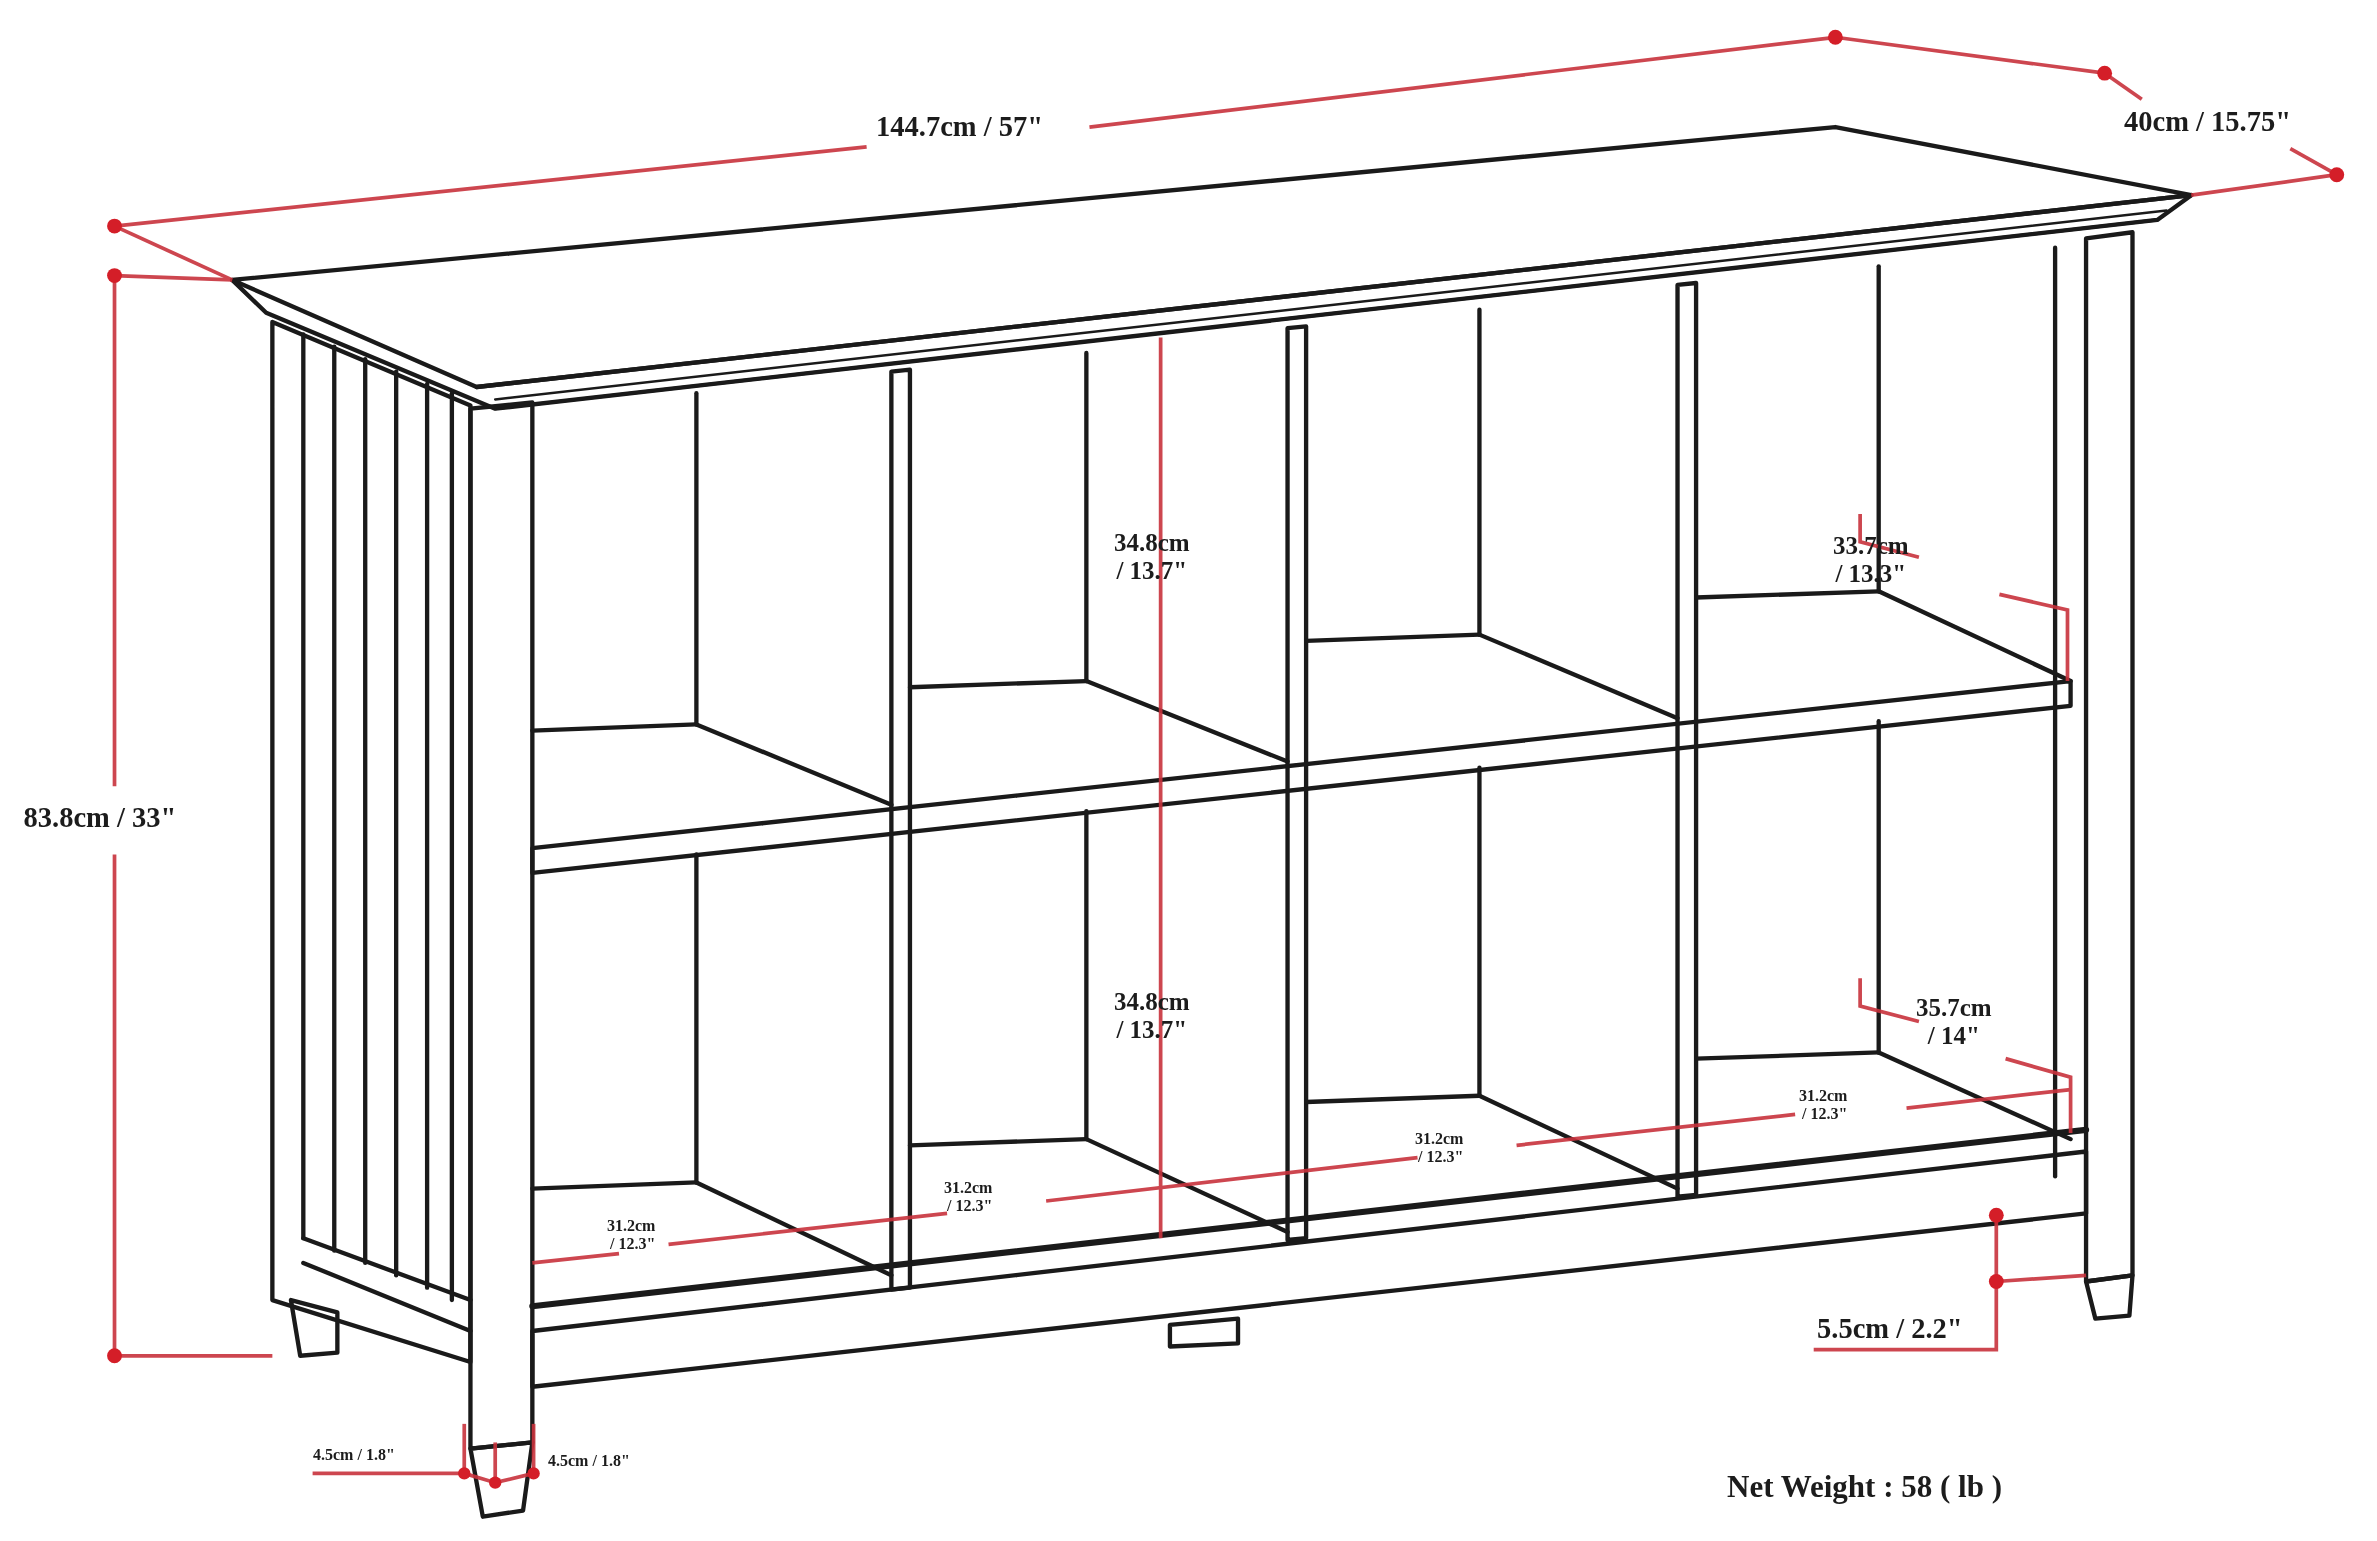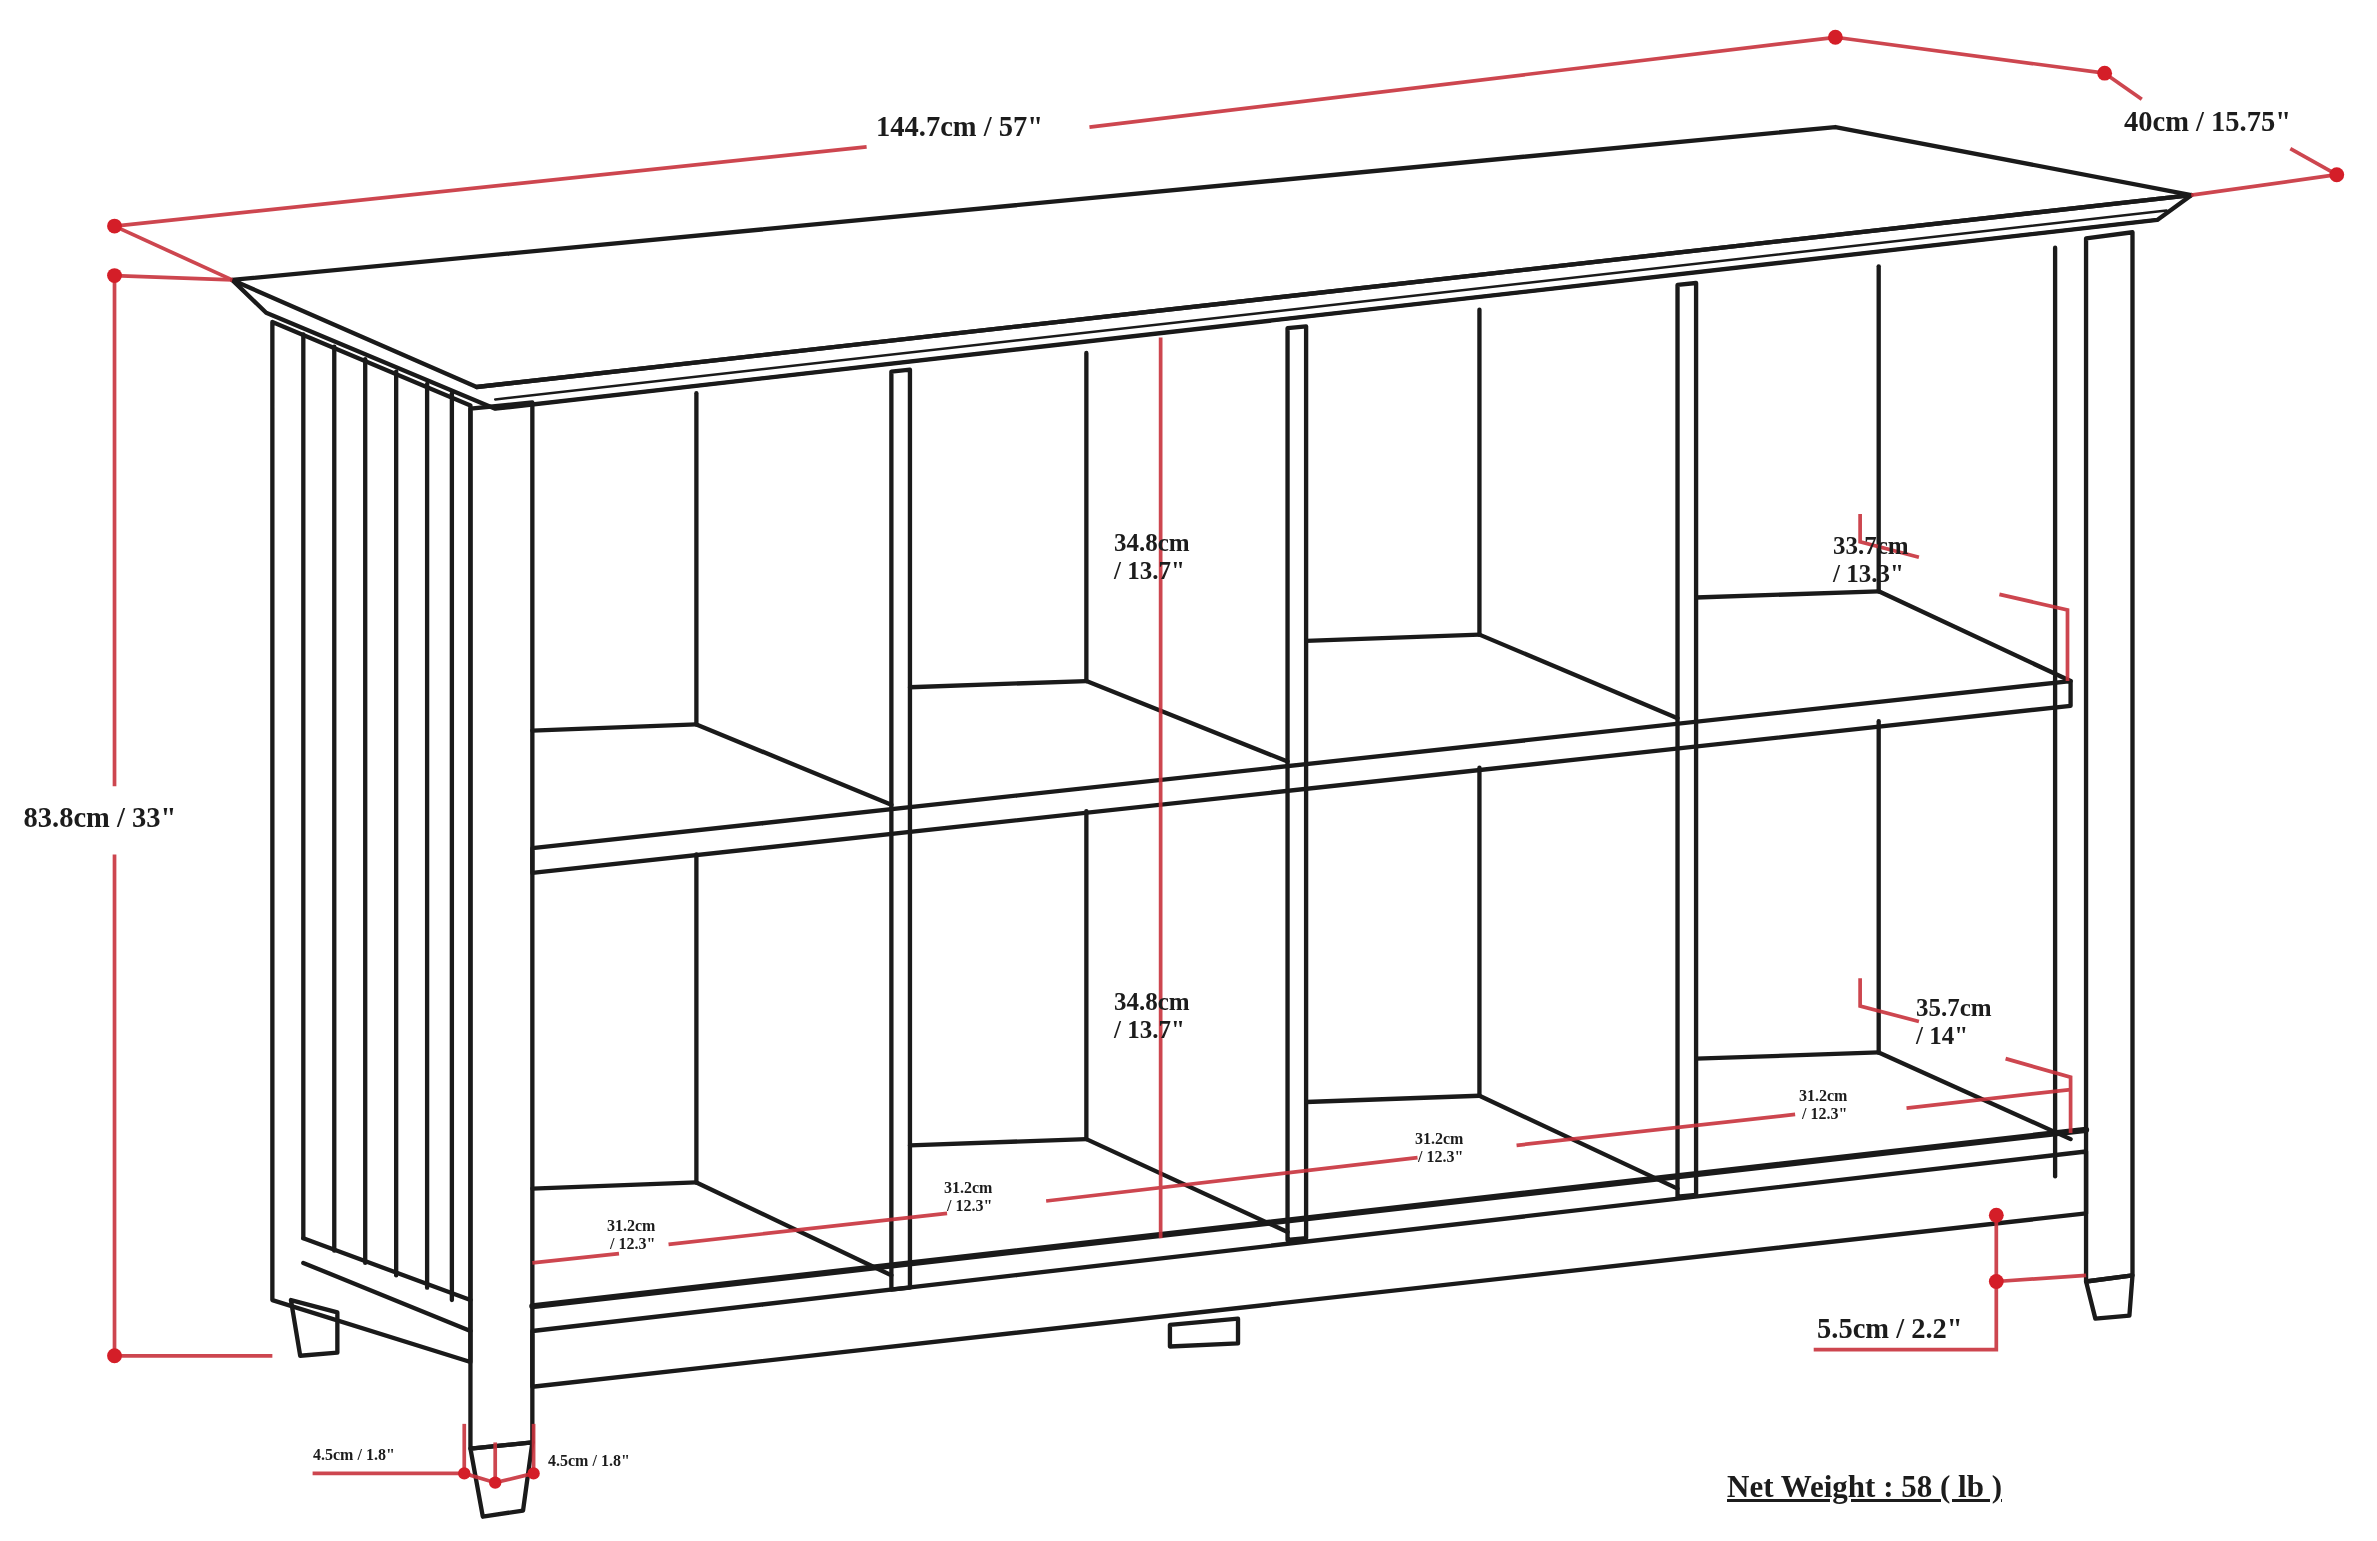--- a/index.html
+++ b/index.html
@@ -7,23 +7,23 @@
   #canvas { position: absolute; left: 0; top: 0; width: 2377px; height: 1541px; }
   .lbl {
     position: absolute;
     font-family: "Liberation Serif", "DejaVu Serif", serif;
     font-weight: bold;
     color: #1c1c1c;
     white-space: nowrap;
     line-height: 1.1;
   }
   .lbl-lg { font-size: 28.5px; }
-  .lbl-md { font-size: 25px; }
+  .lbl-md { font-size: 25px; text-align: center; }
   .lbl-sm { font-size: 16px; text-align: right; }
-  .lbl-w  { font-size: 31px; text-decoration: underline; }
+  .lbl-w  { font-size: 31px; }
 </style>
 </head>
 <body>
 
 <div id="canvas">
   <svg width="2377" height="1541" viewBox="0 0 3840 2489" xmlns="http://www.w3.org/2000/svg">
     <g fill="none" stroke="#1a1a1a" stroke-width="7" stroke-linejoin="round" stroke-linecap="round">
 
       <polygon points="375,452 2965,205 3540,315 770,625" fill="#ffffff"></polygon>
       <line x1="770" y1="625" x2="3540" y2="315"></line>

